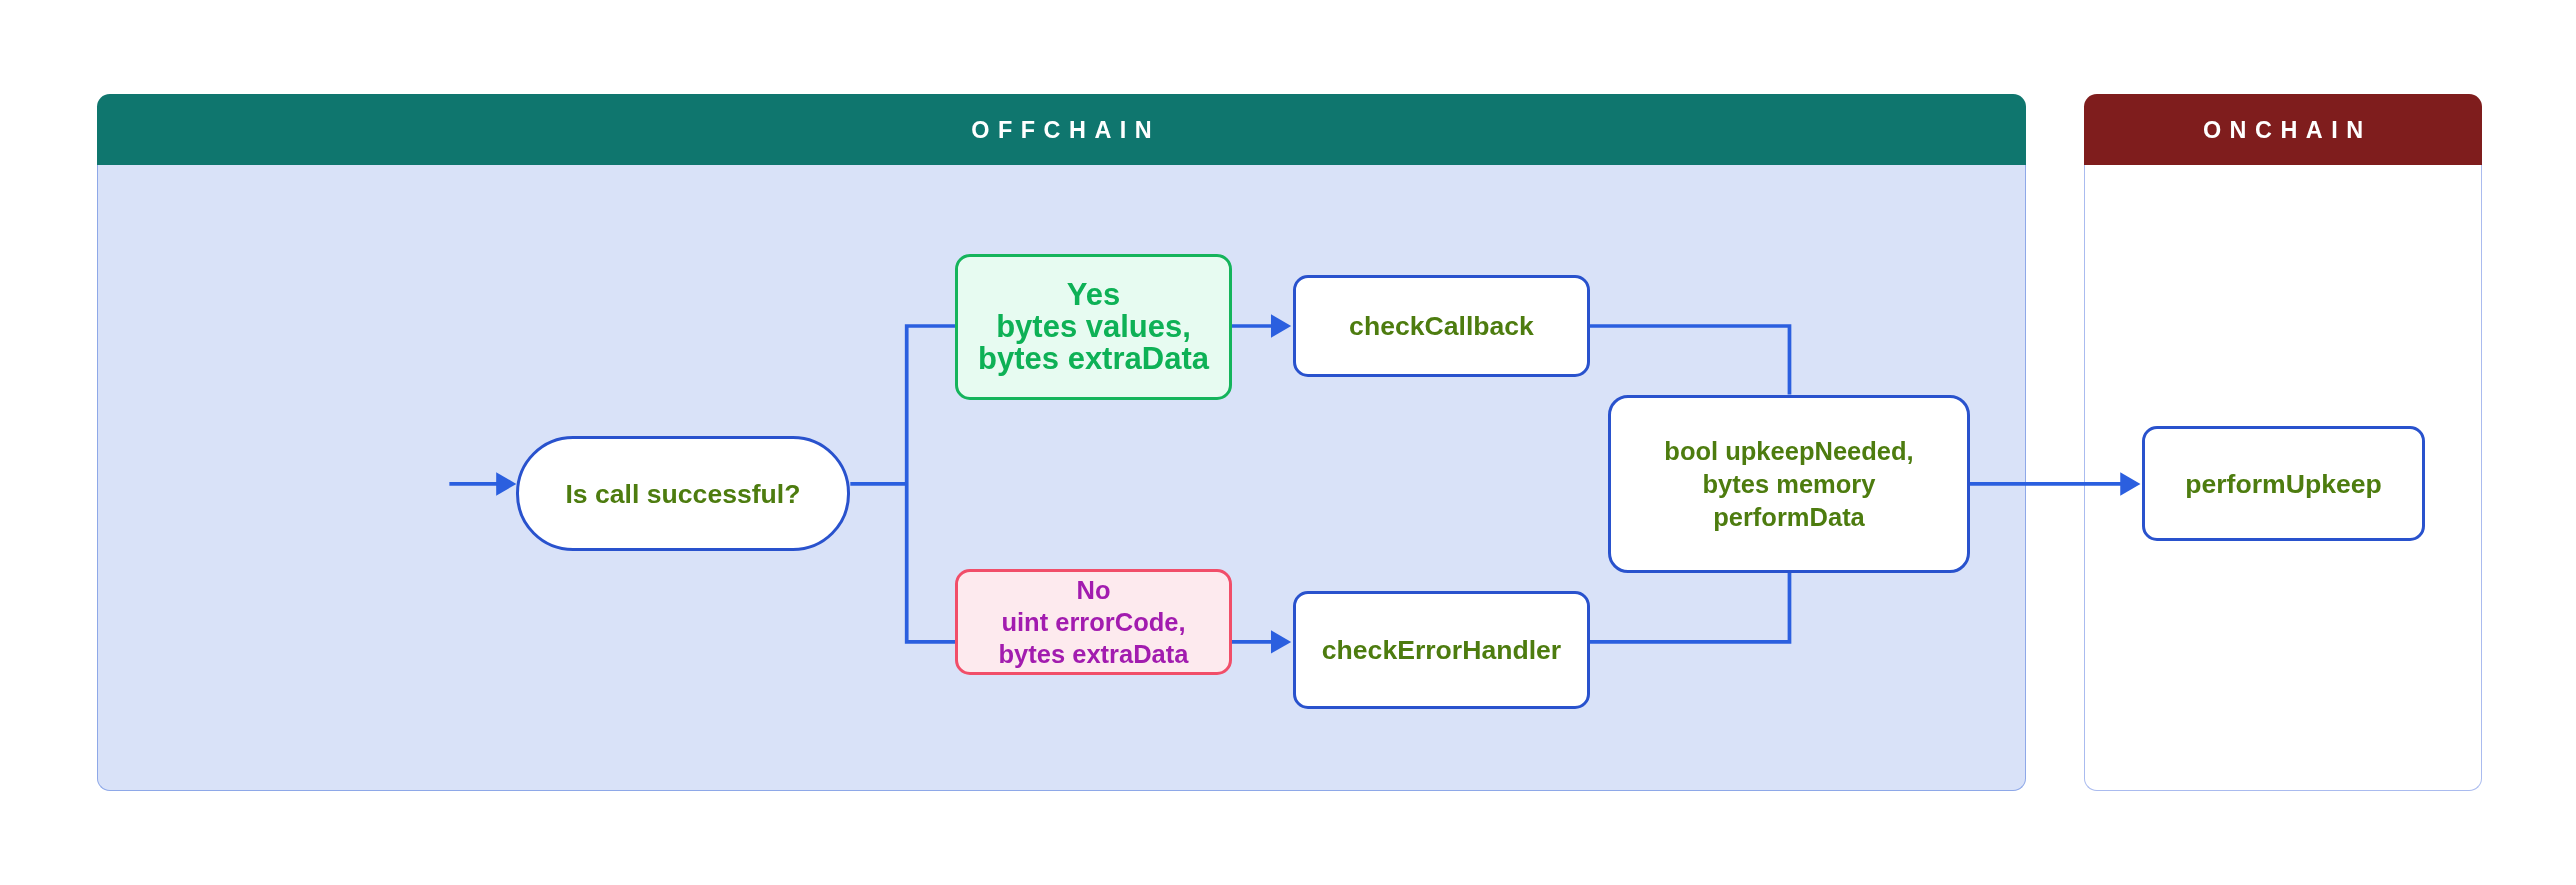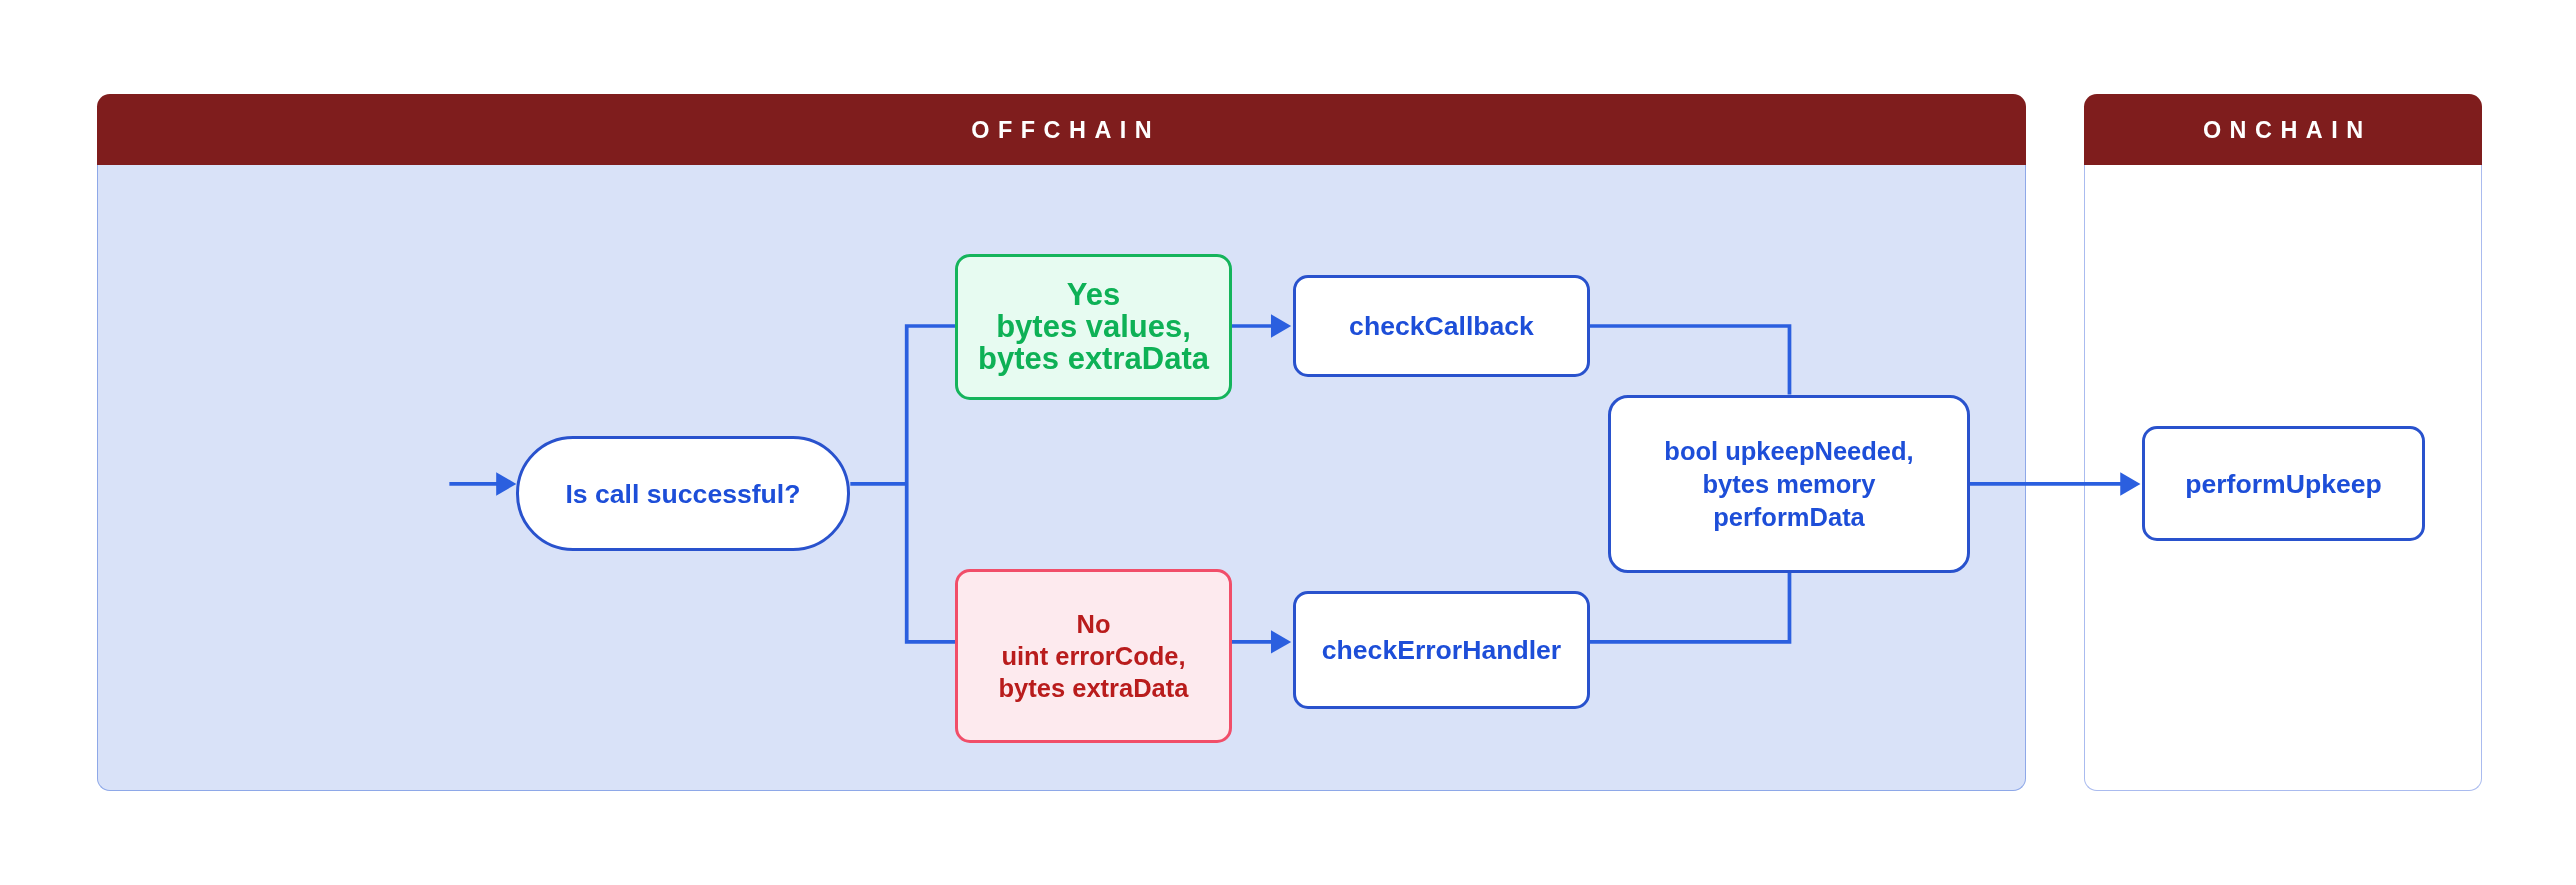--- a/index.html
+++ b/index.html
@@ -24,21 +24,21 @@
     font-size: 23.4px;
     font-weight: 700;
     letter-spacing: 8.5px;
     text-indent: 8.5px;
   }
   .panel-body {
     position: absolute;
     border-radius: 0 0 12.8px 12.8px;
     box-sizing: border-box;
   }
-  .offchain-header { left: 97px; top: 94px; width: 1929px; background: #7f1d1d; }
+  .offchain-header { left: 97px; top: 94px; width: 1929px; background: #0f766e; }
   .offchain-body {
     left: 97px; top: 165px; width: 1929px; height: 626px;
     background: #d9e2f8;
     border: 1.6px solid #8ea8e8;
     border-top: none;
   }
   .onchain-header { left: 2084px; top: 94px; width: 398px; background: #7f1d1d; }
   .onchain-body {
     left: 2084px; top: 165px; width: 398px; height: 626px;
     background: #ffffff;
@@ -59,36 +59,36 @@
     position: absolute;
     box-sizing: border-box;
     background: #ffffff;
     border: 3.7px solid #2952cd;
     border-radius: 15px;
     display: flex;
     flex-direction: column;
     align-items: center;
     justify-content: center;
     text-align: center;
-    color: #1d4ed8;
+    color: #4d7c0f;
     font-weight: 700;
     font-size: 26.6px;
     line-height: 34px;
     z-index: 3;
   }
   .node-revert          { left: 158px;  top: 426px;  width: 291px; height: 115px; }
   .node-decision        { left: 516px;  top: 426px;  width: 334px; height: 115px; border-radius: 57px; margin-top: 10px; }
   .node-yes {
     left: 955px; top: 254px; width: 277px; height: 146px;
     background: #e7fbf1; border-color: #15b45c; color: #0eb156;
     font-size: 31px; line-height: 32px;
   }
   .node-no {
-    left: 955px; top: 569px; width: 277px; height: 174px;
-    background: #fdeaee; border-color: #f14e69; color: #b91c1c;
+    left: 955px; top: 569px; width: 277px; height: 106px;
+    background: #fdeaee; border-color: #f14e69; color: #a21caf;
     font-size: 25.5px; line-height: 32px;
   }
   .node-check-callback      { left: 1293px; top: 275px;  width: 297px; height: 102px; }
   .node-check-error-handler { left: 1293px; top: 591px; width: 297px; height: 118px; }
   .node-upkeep {
     left: 1608px; top: 395px; width: 362px; height: 178px;
     font-size: 25.5px; line-height: 33px; border-radius: 20px;
   }
   .node-perform-upkeep  { left: 2142px; top: 426px; width: 283px; height: 115px; }
 </style>

